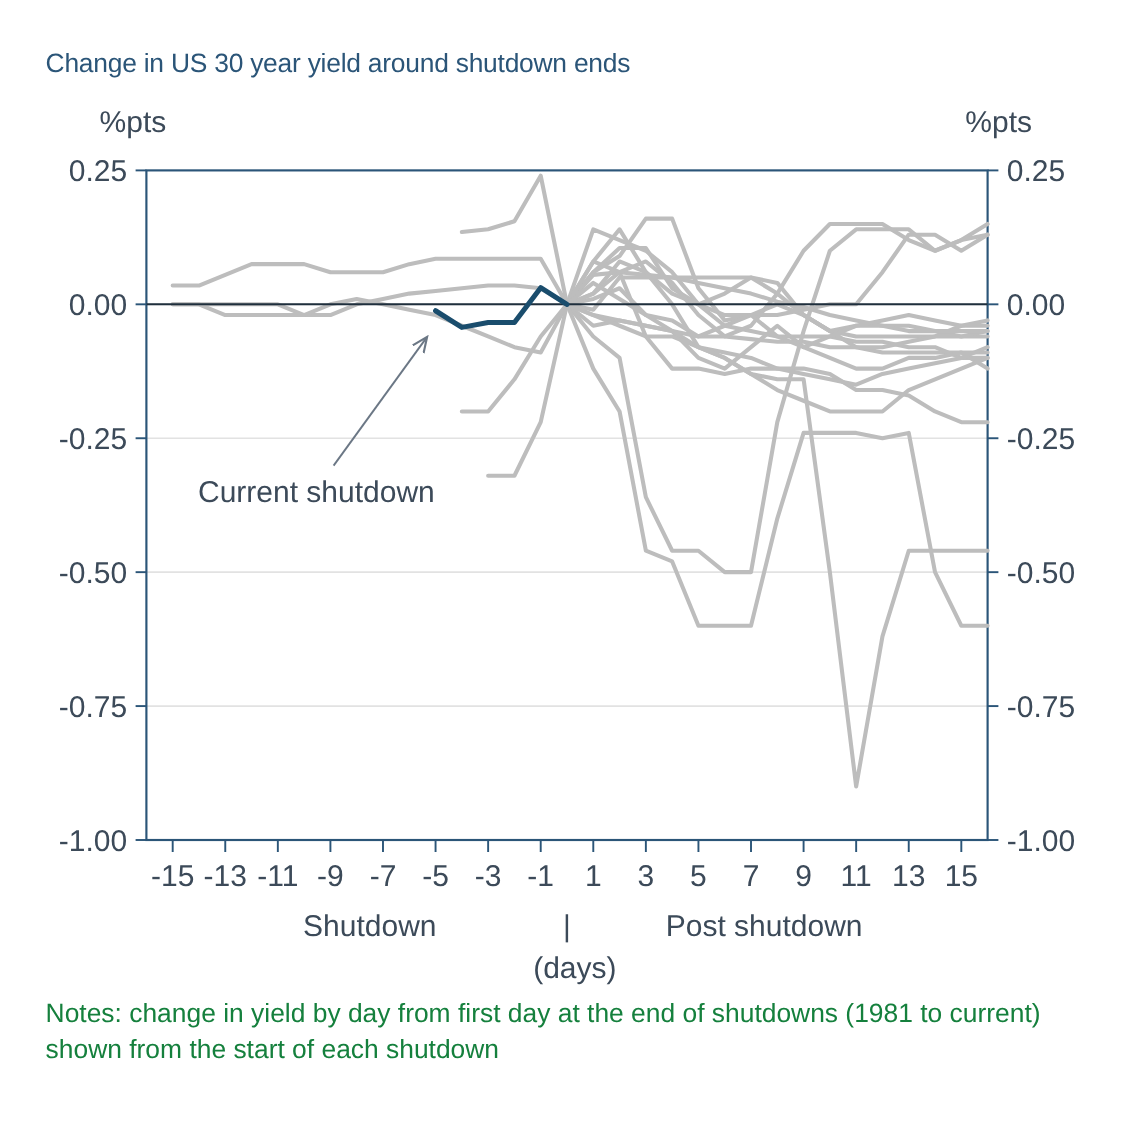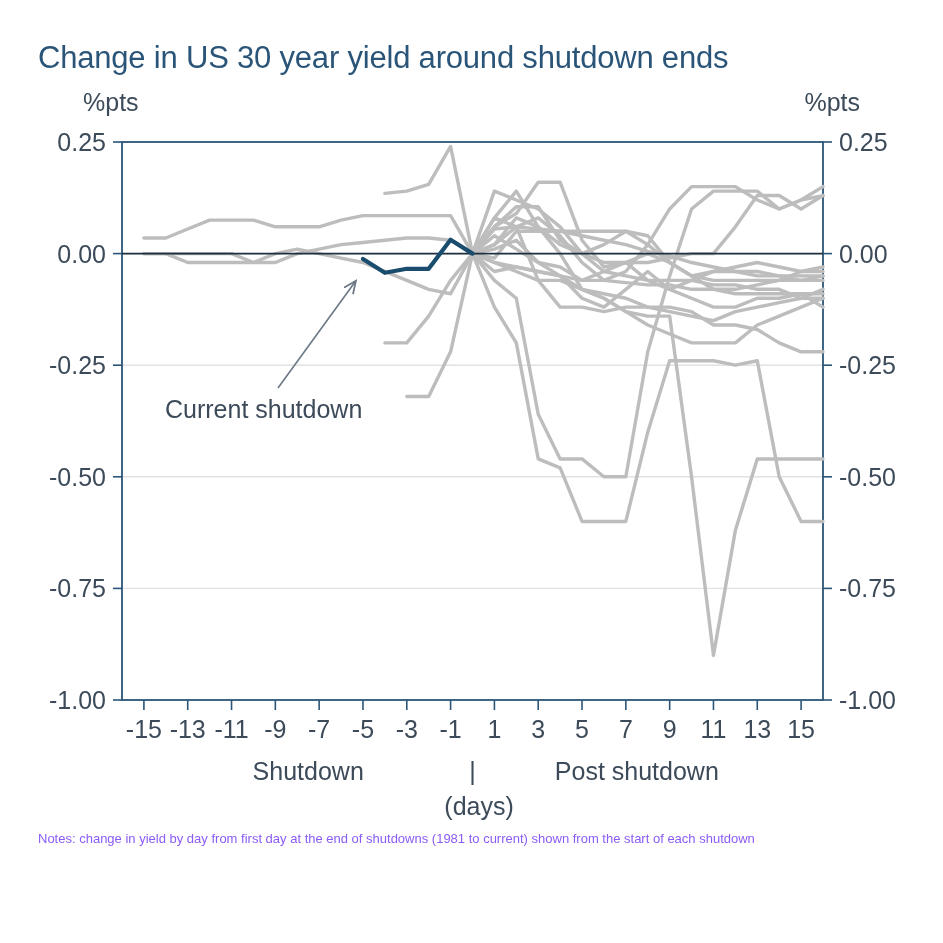--- a/index.html
+++ b/index.html
@@ -16,21 +16,21 @@
     position: relative;
   }
   #root {
     position: absolute;
     inset: 0;
   }
   .chart-title {
     position: absolute;
     left: 38px;
     top: 40px;
-    font-size: 31px;
+    font-size: 22px;
     color: #2b5578;
     letter-spacing: -0.2px;
     white-space: nowrap;
   }
   .unit-left {
     position: absolute;
     left: 83px;
     top: 88px;
     font-size: 25px;
     color: #3c4a59;
@@ -68,22 +68,22 @@
     fill: #3c4a59;
   }
   .annot-text {
     font-family: "Liberation Sans", sans-serif;
     font-size: 25px;
     fill: #3c4a59;
   }
   .footnote {
     position: absolute;
     left: 38px;
-    font-size: 13px;
-    color: #8b5cf6;
+    font-size: 22px;
+    color: #15803d;
     line-height: 1.35;
     width: 880px;
   }
   .footnote.notes { top: 830px; }
   .footnote.sources { top: 875px; }
 </style>
 </head>
 <body>
 
 <div id="root">

